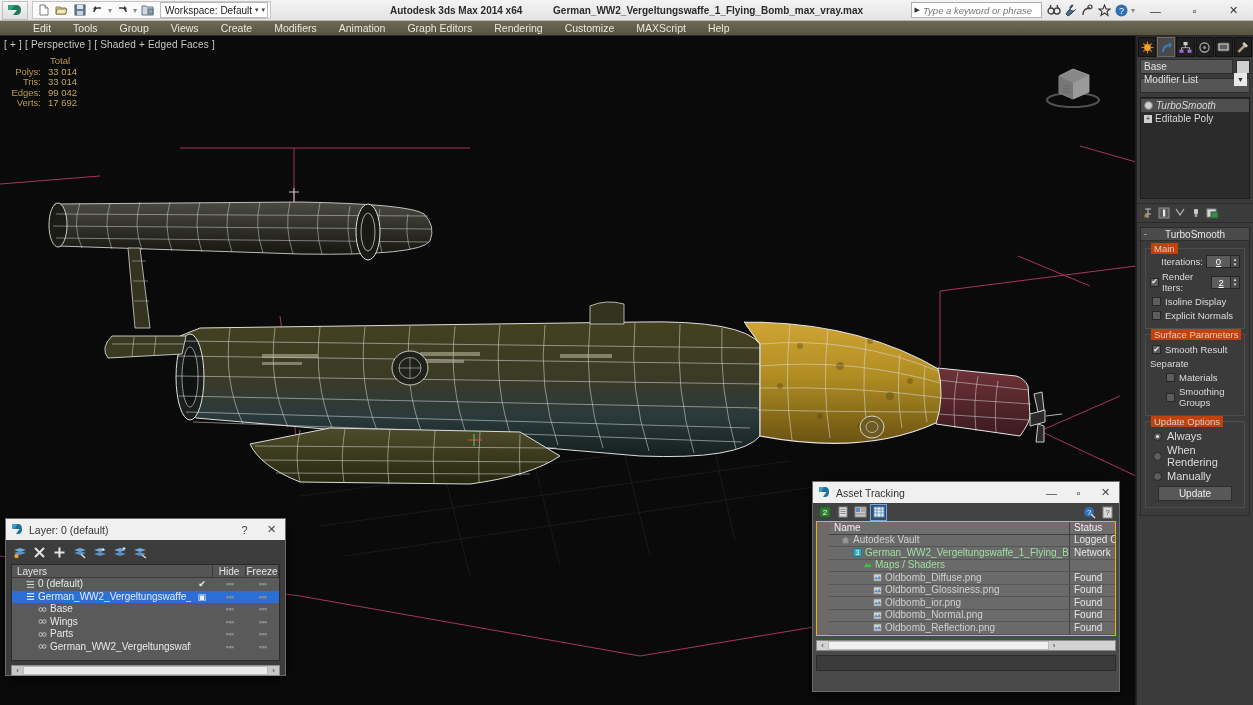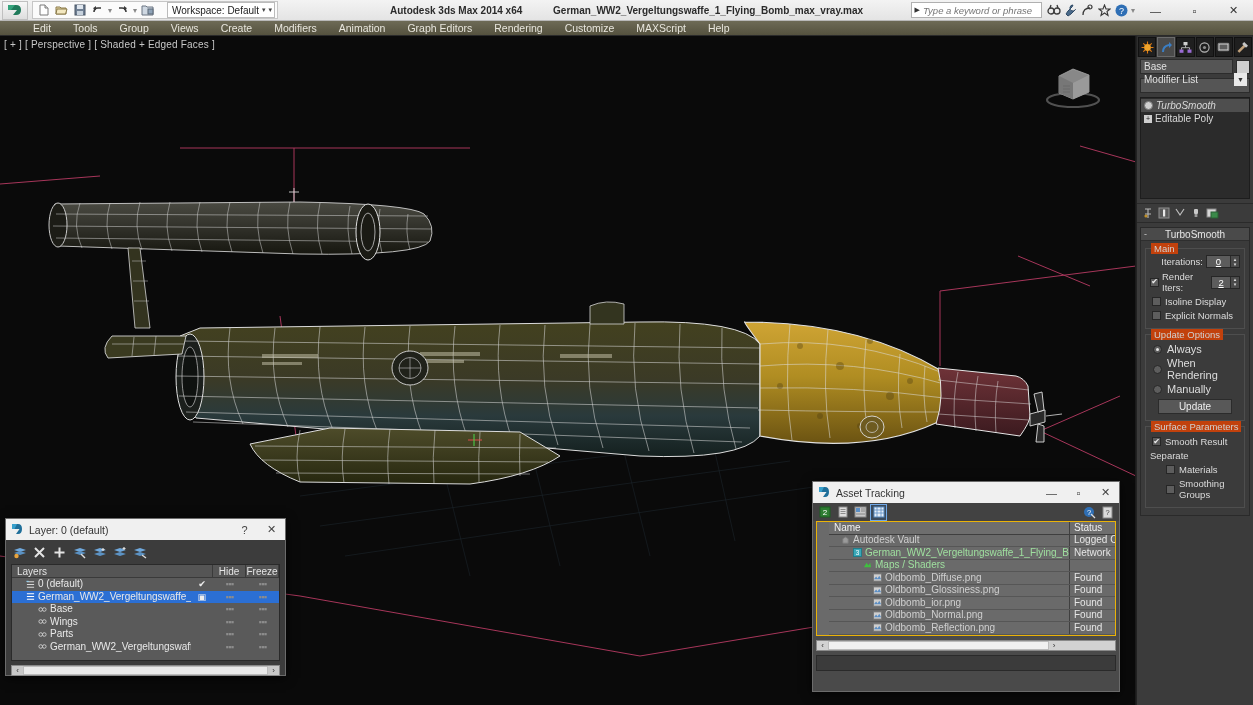--- a/index.html
+++ b/index.html
@@ -27,21 +27,21 @@
     display: flex; align-items: center; gap: 1px; margin-left: 4px;
     background: #fbfbfb; border: 1px solid #c6c6c6; height: 18px; padding: 0 2px;
   }
   .qbtn {
     width: 17px; height: 16px; display: flex; align-items: center; justify-content: center;
     border: 1px solid transparent;
   }
   .qsep { color: #888; font-size: 8px; width: 6px; text-align: center; }
   .wsbox {
     display: flex; align-items: center; height: 16px; border: 1px solid #bbb;
-    background: #fff; padding: 0 2px 0 4px; margin-left: 10px; font-size: 10px;
+    background: #fff; padding: 0 2px 0 4px; margin-left: 3px; font-size: 10px;
     color: #222; gap: 3px;
   }
   .wsbox .lbl { white-space: nowrap; }
   .wsbox .arw { font-size: 7px; color: #444; }
   .title-center {
     position: absolute; left: 0; right: 0; text-align: center;
     font-size: 10px; color: #2b2b2b; pointer-events: none; font-weight: bold;
   }
   .title-center span { margin: 0 14px; }
   .tr-zone { margin-left: auto; display: flex; align-items: center; height: 100%; }
@@ -371,20 +371,46 @@
     <div class="mi">Customize</div>
     <div class="mi">MAXScript</div>
     <div class="mi">Help</div>
   </div>
 
   <div class="bodyrow">
 
     <div class="viewport">
       <div class="vp-label">[ + ] [ Perspective ] [ Shaded + Edged Faces ]</div>
 
+      <div class="stats">
+        <table>
+          <tbody>
+              <tr>
+                <td></td>
+                <td class="hdr">Total</td>
+              </tr>
+          <tr>
+                <td class="k">Polys:</td>
+                <td class="v">33 014</td>
+              </tr>
+          <tr>
+                <td class="k">Tris:</td>
+                <td class="v">33 014</td>
+              </tr>
+          <tr>
+                <td class="k">Edges:</td>
+                <td class="v">99 042</td>
+              </tr>
+          <tr>
+                <td class="k">Verts:</td>
+                <td class="v">17 692</td>
+              </tr>
+        </tbody>
+          </table>
+      </div>
 
       <svg width="1136" height="648" viewBox="0 0 1136 648" style="position:absolute;left:0;top:0;">
         <defs>
           <linearGradient id="bodyG" x1="0" y1="0" x2="0" y2="1">
             <stop offset="0%" stop-color="#43411f"></stop>
               <stop offset="42%" stop-color="#3b3a26"></stop>
             <stop offset="70%" stop-color="#2a3a3c"></stop>
               <stop offset="100%" stop-color="#14201f"></stop>
           </linearGradient>
           <linearGradient id="noseG" x1="0" y1="0" x2="0" y2="1">
@@ -718,55 +744,55 @@
               <span class="chk"></span>
               <span class="cl">Isoline Display</span>
             </div>
             <div class="chkrow">
               <span class="chk"></span>
               <span class="cl">Explicit Normals</span>
             </div>
           </div>
 
           <div class="group">
-            <span class="gtitle">Update Options</span>
-            <div class="radrow">
-              <span class="rad on"></span>
-              <span class="cl">Always</span>
-            </div>
-            <div class="radrow">
-              <span class="rad"></span>
-              <span class="cl">When Rendering</span>
-            </div>
-            <div class="radrow">
-              <span class="rad"></span>
-              <span class="cl">Manually</span>
-            </div>
-            <div class="btnwide">Update</div>
-          </div>
-
-          <div class="group">
             <span class="gtitle">Surface Parameters</span>
             <div class="chkrow">
               <span class="chk on"></span>
               <span class="cl">Smooth Result</span>
             </div>
             <div class="chkrow" style="margin-left:0">
               <span class="cl">Separate</span>
             </div>
             <div class="chkrow" style="margin-left:16px">
               <span class="chk"></span>
               <span class="cl">Materials</span>
             </div>
             <div class="chkrow" style="margin-left:16px">
               <span class="chk"></span>
               <span class="cl">Smoothing Groups</span>
             </div>
           </div>
 
+          <div class="group">
+            <span class="gtitle">Update Options</span>
+            <div class="radrow">
+              <span class="rad on"></span>
+              <span class="cl">Always</span>
+            </div>
+            <div class="radrow">
+              <span class="rad"></span>
+              <span class="cl">When Rendering</span>
+            </div>
+            <div class="radrow">
+              <span class="rad"></span>
+              <span class="cl">Manually</span>
+            </div>
+            <div class="btnwide">Update</div>
+          </div>
+
         </div>
       </div>
     </div>
   </div>
 
   <div class="win" id="layer-window">
     <div class="win-title">
       <span class="ico">
         <svg width="13" height="13" viewBox="0 0 13 13">
             <path d="M1 1 L7 1 Q11 1 11 6 Q11 11 7 11 L5 11 L8.5 6 L3 6 Z" fill="#1f6f9a"></path>

